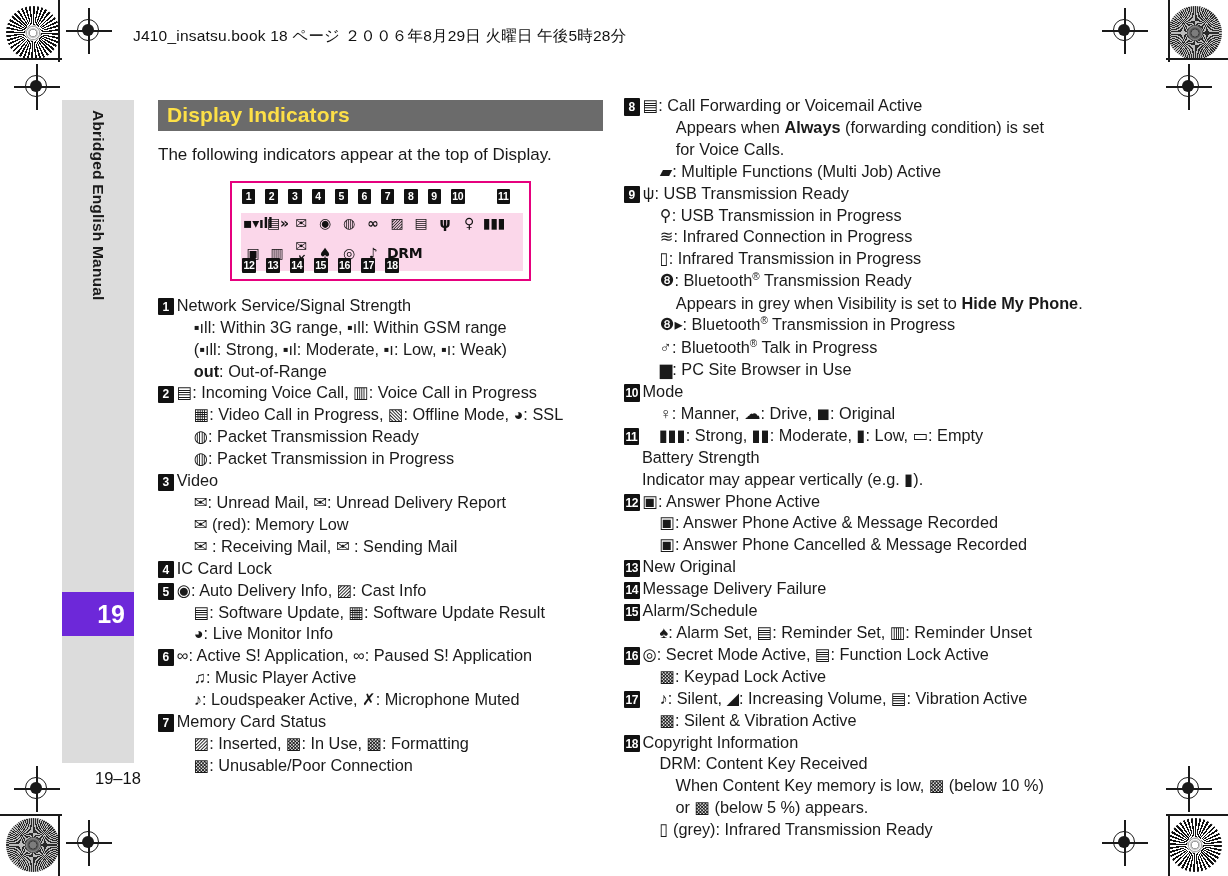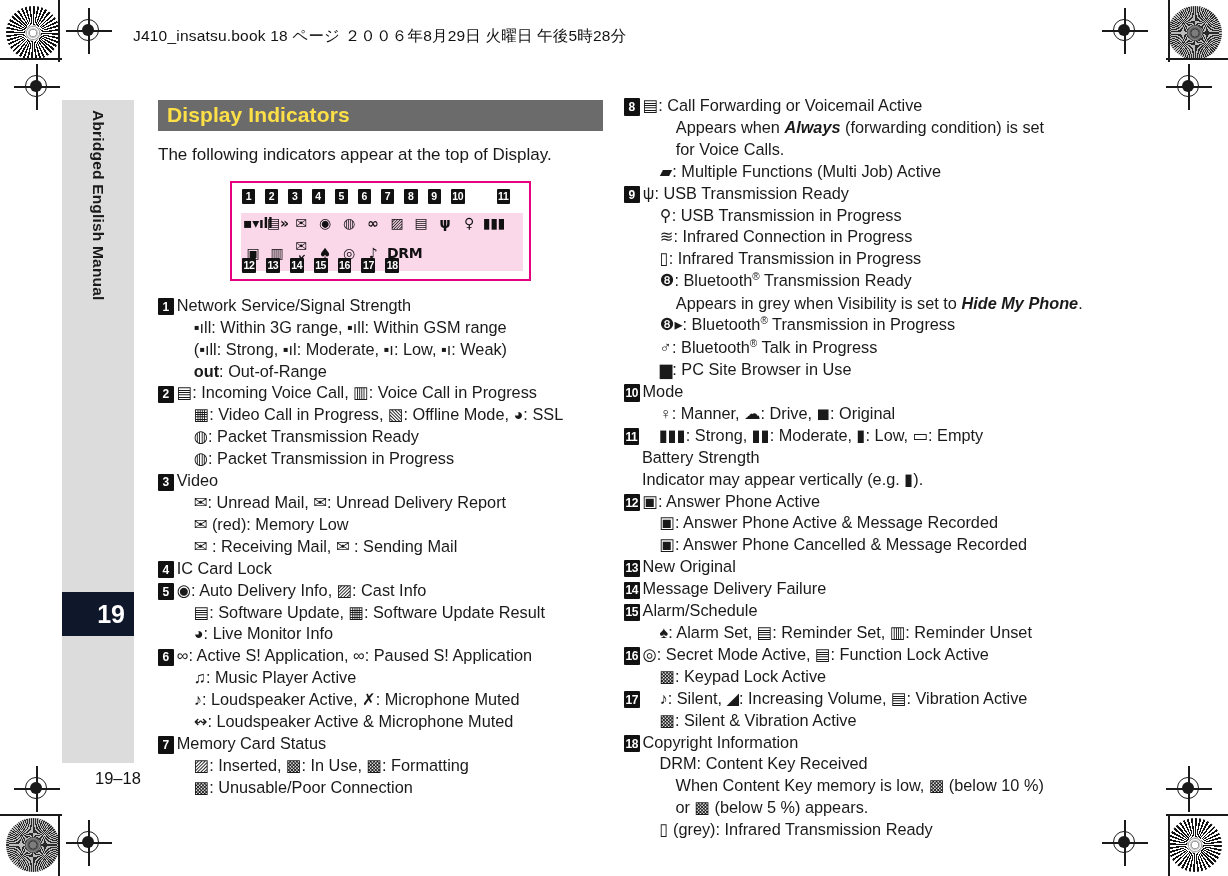--- a/index.html
+++ b/index.html
@@ -37,21 +37,21 @@
   .slug{position:absolute;left:133px;top:26px;font-size:15.5px;letter-spacing:.2px;
     color:#111;white-space:nowrap;}
 
   
   .sidebar{position:absolute;left:62px;top:100px;width:72px;height:663px;background:#dcdcdc;}
   .sidebar-label{position:absolute;left:-199px;top:199px;width:470px;height:72px;
     transform:rotate(90deg);
     display:flex;align-items:center;justify-content:flex-start;
     font-size:15.5px;font-weight:bold;letter-spacing:.2px;color:#1a1a1a;
     padding-left:10px;box-sizing:border-box;}
-  .chapter-box{position:absolute;left:62px;top:592px;width:72px;height:44px;background:#0f172a;
+  .chapter-box{position:absolute;left:62px;top:592px;width:72px;height:44px;background:#6d28d9;
     display:flex;align-items:center;justify-content:flex-end;}
   .chapter-num{color:#fff;font-size:25px;font-weight:bold;padding-right:9px;line-height:1;}
   .folio{position:absolute;left:95px;top:769px;font-size:16.5px;color:#111;}
 
   
   .col{position:absolute;font-size:16.3px;line-height:1.345;color:#1a1a1a;}
   .col-left{left:158px;top:100px;width:445px;}
   .col-right{left:624px;top:95px;width:452px;}
 
   .section-head{height:31px;background:#6b6b6b;display:flex;align-items:center;
@@ -80,21 +80,21 @@
   .item{display:flex;align-items:flex-start;margin:0;}
   .item .badge{background:#111;color:#fff;font-size:12px;font-weight:bold;line-height:1;
     padding:2.6px 3.4px;margin:3.4px 3px 0 0;border-radius:1px;flex:0 0 auto;text-align:center;
     min-width:9px;box-sizing:content-box;}
   .item .badge.w2{padding-left:1.6px;padding-right:1.6px;letter-spacing:-.5px;}
   .item .body{flex:1 1 auto;}
   .line{white-space:nowrap;}
   .ind1{padding-left:17px;}
   .ind2{padding-left:33px;}
   .bold{font-weight:bold;}
-  .italic{font-style:italic;font-weight:bold;}
+  .italic{font-weight:bold;}
   sup{font-size:.62em;vertical-align:super;}
   .ico{font-family:"DejaVu Sans",sans-serif;font-weight:bold;font-size:14px;letter-spacing:-.3px;}
 </style>
 </head>
 <body>
 
 <div class="page">
 
   <div class="startarget" style="left:6px;top:6px;"></div>
   <div class="cropline" style="left:58px;top:0;width:1.6px;height:62px;"></div>
@@ -266,21 +266,20 @@
             <div class="line ind1">▤: Software Update, ▦: Software Update Result</div>
             <div class="line ind1">◕: Live Monitor Info</div>
           </div>
         </div>
         <div class="item">
           <span class="badge">6</span>
           <div class="body">
             <div class="line">∞: Active S! Application, ∞: Paused S! Application</div>
             <div class="line ind1">♫: Music Player Active</div>
             <div class="line ind1">♪: Loudspeaker Active, ✗: Microphone Muted</div>
-            <div class="line ind1">↭: Loudspeaker Active &amp; Microphone Muted</div>
           </div>
         </div>
         <div class="item">
           <span class="badge">7</span>
           <div class="body">
             <div class="line">Memory Card Status</div>
             <div class="line ind1">▨: Inserted, ▩: In Use, ▩: Formatting</div>
             <div class="line ind1">▩: Unusable/Poor Connection</div>
           </div>
         </div>

